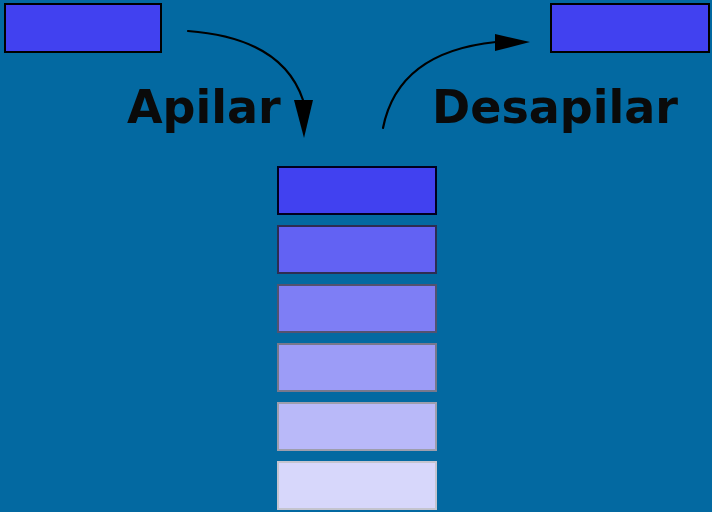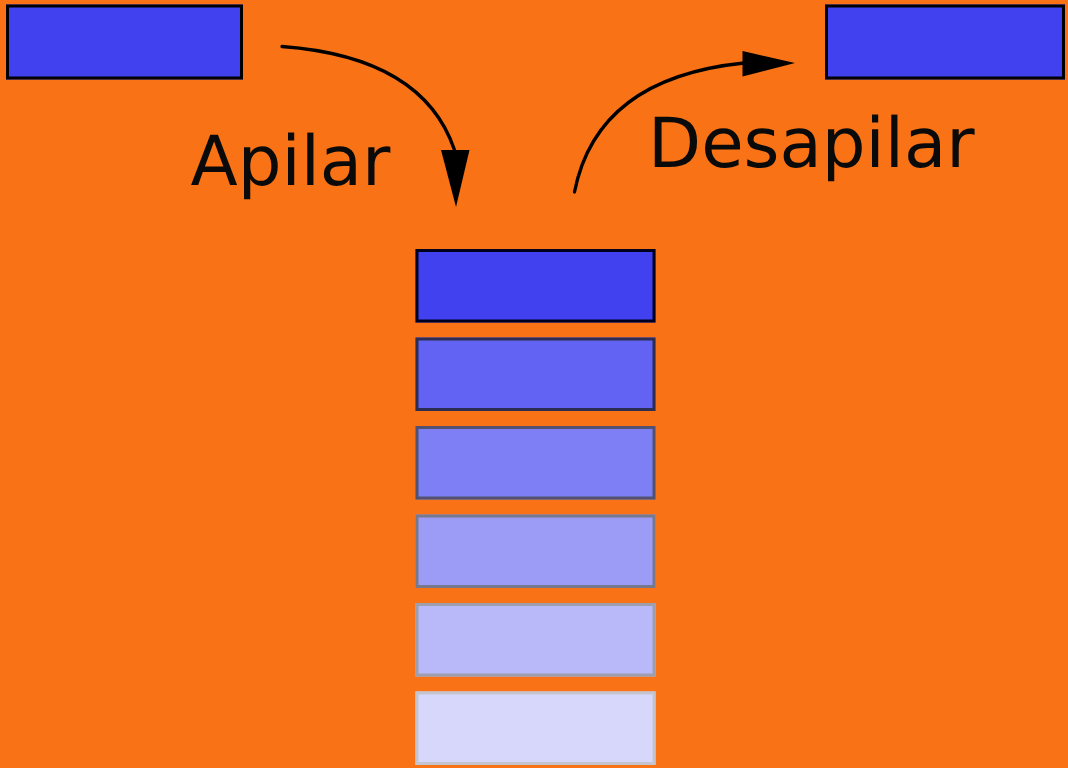--- a/index.html
+++ b/index.html
@@ -19,21 +19,21 @@
   }
   .block-in  { left: 4px;   width: 158px; }
   .block-out { left: 550px; width: 160px; }
   .label {
     position: absolute;
     font-size: 46px;
     line-height: 1;
     white-space: nowrap;
   }
   .label-push { left: 127px; top: 84px; }
-  .label-pop  { left: 432px; top: 72px; }
+  .label-pop  { left: 432px; top: 84px; }
   .arrows {
     position: absolute;
     left: 0; top: 0;
     width: 712px; height: 512px;
     pointer-events: none;
   }
   .stack {
     position: absolute;
     left: 277px;
     top: 166px;
@@ -44,21 +44,21 @@
   }
   .stack-item {
     height: 49px;
     border: 2px solid;
     box-sizing: border-box;
   }
 </style>
 </head>
 <body>
 
-<div class="canvas" style="background: #f97316;">
+<div class="canvas" style="background: #0369a1; font-weight: bold;">
 
   <div class="block block-in" style="background: rgb(65, 65, 240); border-color: rgb(0, 0, 0);"></div>
 
   <div class="block block-out" style="background: rgb(65, 65, 240); border-color: rgb(0, 0, 0);"></div>
 
   <div class="label label-push" style="color: rgb(10, 10, 10);">Apilar</div>
 
   <div class="label label-pop" style="color: rgb(10, 10, 10);">Desapilar</div>
 
   <svg class="arrows" viewBox="0 0 712 512">

